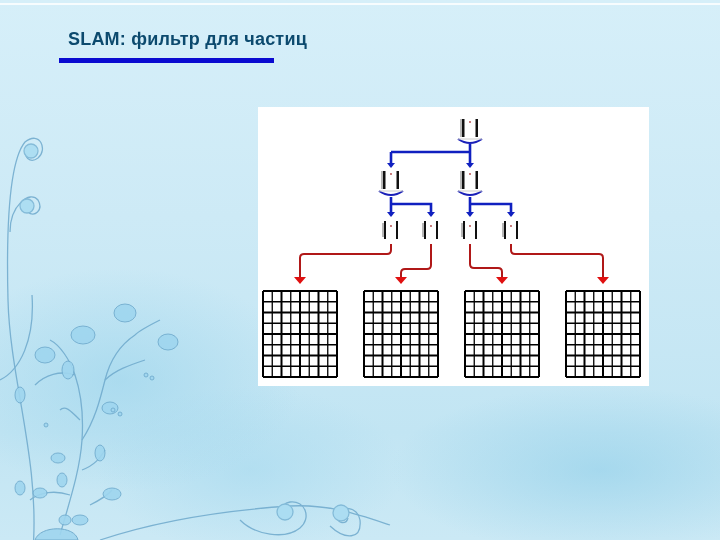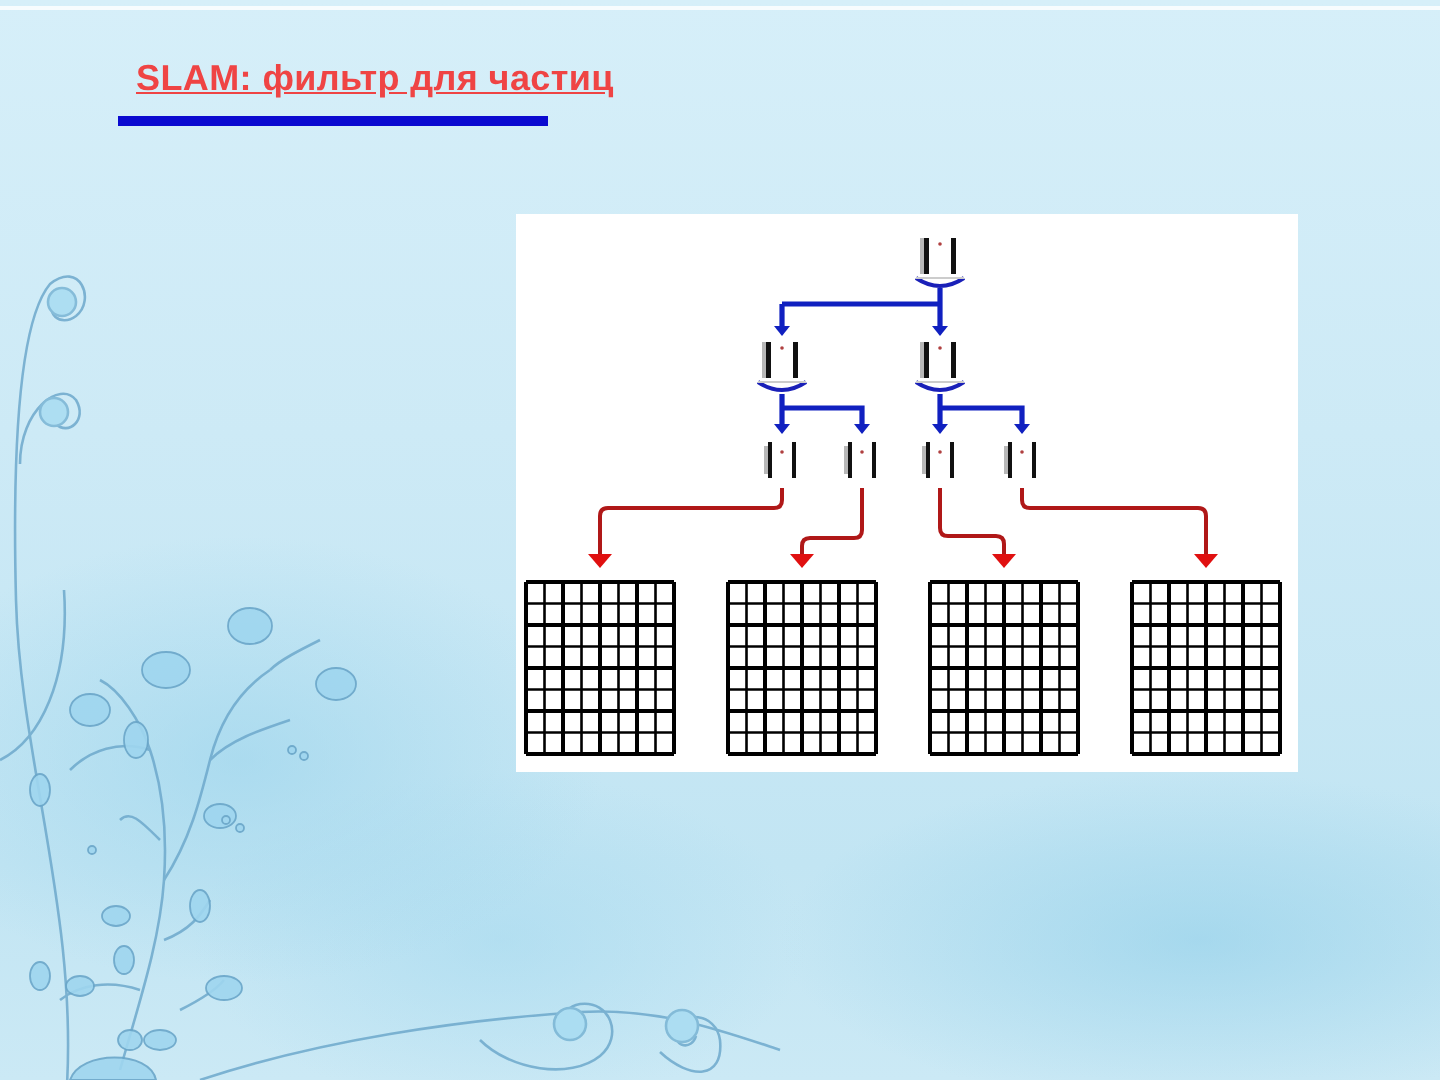--- a/index.html
+++ b/index.html
@@ -8,23 +8,22 @@
     font-family: "Liberation Sans", sans-serif;
     background:
       radial-gradient(ellipse 260px 160px at 120px 380px, rgba(150,210,235,0.55), rgba(150,210,235,0) 70%),
       radial-gradient(ellipse 300px 120px at 600px 470px, rgba(140,205,232,0.55), rgba(140,205,232,0) 70%),
       radial-gradient(ellipse 220px 120px at 250px 470px, rgba(160,215,238,0.5), rgba(160,215,238,0) 70%),
       linear-gradient(180deg, #d6eff9 0%, #cdeaf6 40%, #c2e5f3 80%, #cbe9f5 100%);
   }
   .top-line { position: absolute; left: 0; top: 3px; width: 720px; height: 2px; background: rgba(255,255,255,0.8); }
   .title {
     position: absolute; left: 68px; top: 29px;
-    font-size: 18px; font-weight: bold; color: #ef4444; letter-spacing: 0.2px;
+    font-size: 18px; font-weight: bold; color: #0c4a6e; letter-spacing: 0.2px;
     white-space: nowrap;
-    text-decoration: underline;
   }
   .underline { position: absolute; left: 59px; top: 58px; width: 215px; height: 5px; background: #0a0ad0; }
   .deco { position: absolute; left: 0; top: 0; }
   .figure {
     position: absolute; left: 258px; top: 107px; width: 391px; height: 279px;
     background: #ffffff;
   }
   .figure svg { position: absolute; left: 0; top: 0; }
 </style>
 </head>

